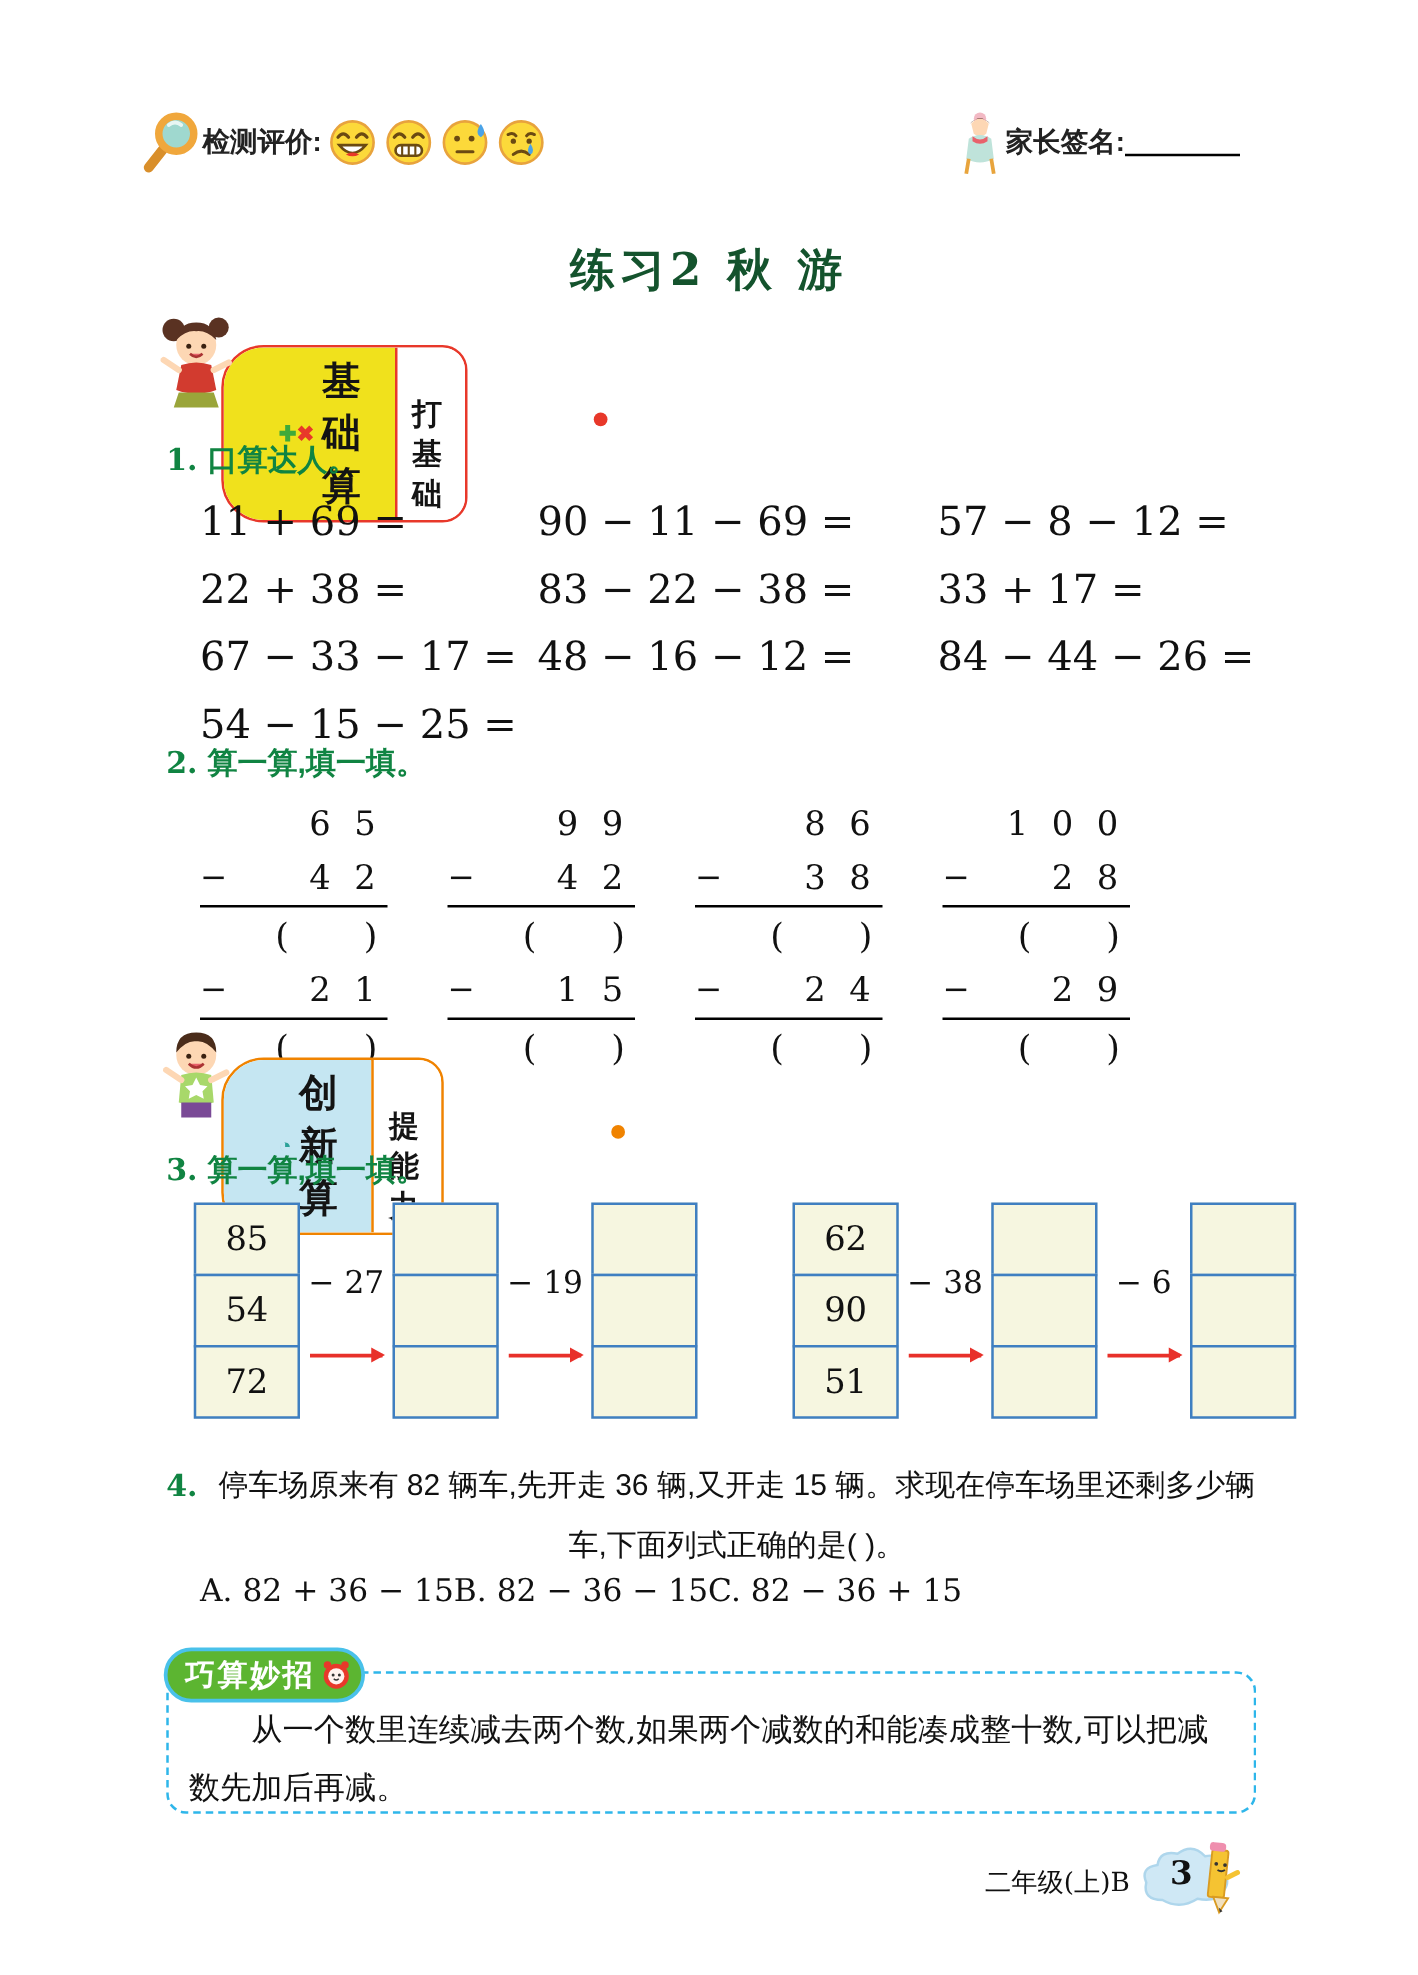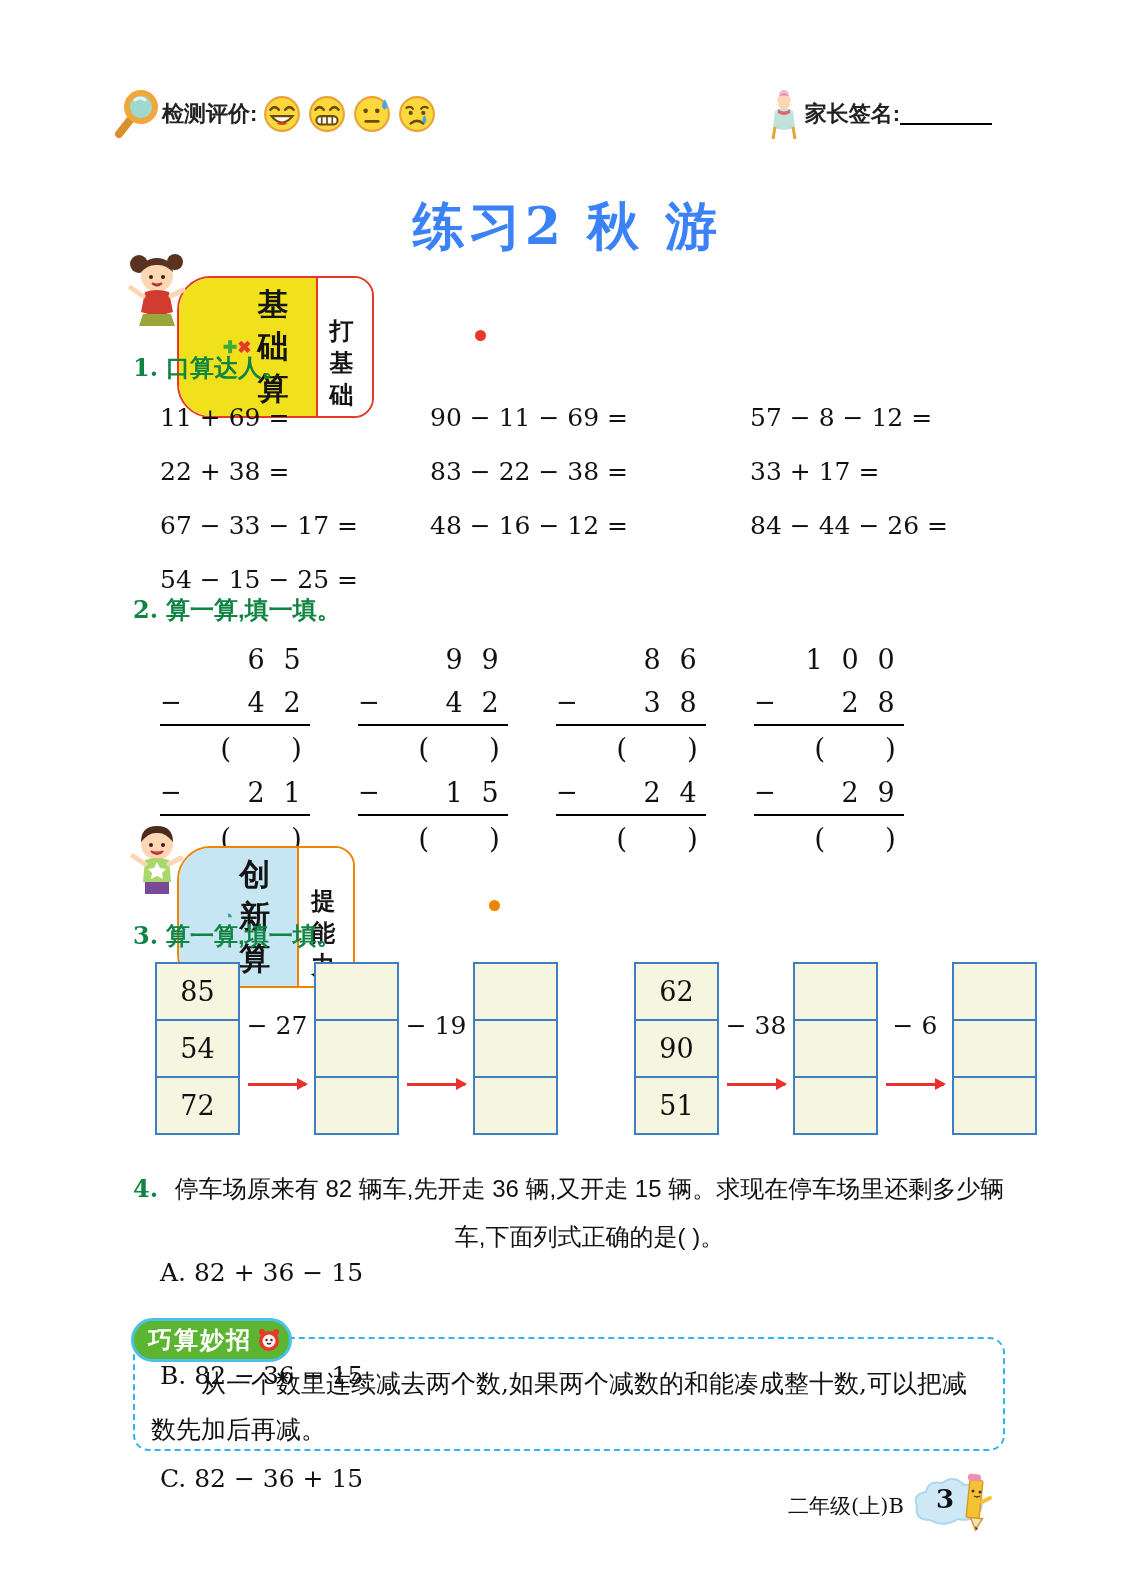--- a/index.html
+++ b/index.html
@@ -13,22 +13,22 @@
   .tb-group { display:flex; align-items:center; }
   .tb-label { font-size:22px; font-weight:bold; color:#222; white-space:nowrap; }
   .time-box { width:212px; height:40px; border:2px dotted #e8382a; border-radius:20px;
               display:flex; align-items:center; padding-left:10px; margin-left:-6px; }
   .faces { display:flex; align-items:center; gap:7px; margin-left:6px; }
   .face { width:38px; height:38px; display:inline-flex; }
   .sign-line { display:inline-block; width:92px; height:22px; border-bottom:2px solid #000; }
 
   
   .title { position:absolute; left:0; top:192px; width:100%; text-align:center;
-           color:#3b82f6; font-family:"DejaVu Serif", serif; font-weight:bold;
-           font-size:52px; letter-spacing:4px; }
+           color:#14532d; font-family:"DejaVu Serif", serif; font-weight:bold;
+           font-size:36px; letter-spacing:4px; }
 
   
   .banner-wrap { position:absolute; height:86px; }
   .banner-wrap.b1 { left:133px; top:258px; }
   .banner-wrap.b2 { left:133px; top:828px; }
   .banner { position:absolute; left:44px; top:18px; display:flex; align-items:stretch;
             border-radius:34px 20px 20px 34px; overflow:hidden; }
   .b1 .banner { border:2px solid #e8382a; }
   .b2 .banner { border:2px solid #f08300; }
   .banner-main { display:flex; align-items:center; gap:4px; padding:6px 18px 6px 44px;
@@ -45,21 +45,21 @@
   .banner-char { position:absolute; left:-6px; top:-8px; z-index:2; }
   .sparkle { font-size:17px; letter-spacing:0; margin-right:2px; }
 
   
   .p-label { position:absolute; left:133px; font-size:24px; font-weight:bold; color:#108442; }
   .p-label .p-num { font-family:"DejaVu Serif", serif; margin-right:8px; }
 
   
   .oral-grid { position:absolute; left:160px; top:390px; width:850px;
                display:grid; grid-template-columns:270px 320px 260px; grid-auto-rows:54px; }
-  .oral-cell { font-family:"DejaVu Serif", serif; font-size:25px; display:flex; align-items:center; }
+  .oral-cell { font-family:"DejaVu Serif", serif; font-size:32px; display:flex; align-items:center; }
 
   
   .vp-row-wrap { position:absolute; left:160px; top:638px; display:flex; gap:48px; }
   .vp { width:150px; }
   .vp-row { display:flex; align-items:center; height:42px; }
   .vp-sign { width:30px; font-family:"DejaVu Serif", serif; font-size:26px; }
   .vp-digits { margin-left:auto; display:flex; }
   .digit { display:inline-block; width:36px; text-align:center;
            font-family:"DejaVu Serif", serif; font-size:27px; }
   .vp-line { border-bottom:2px solid #000; height:46px; }
@@ -79,22 +79,22 @@
   .arrow-shaft { width:58px; height:3px; background:#e8312a; position:relative; }
   .arrow-shaft::after { content:""; position:absolute; right:-2px; top:-5px;
                border-left:11px solid #e8312a; border-top:6px solid transparent;
                border-bottom:6px solid transparent; }
 
   
   .p4 { position:absolute; left:133px; top:1165px; width:885px; display:flex; }
   .p4-num { font-family:"DejaVu Serif", serif; font-size:24px; font-weight:bold; color:#108442;
             width:28px; flex:none; line-height:48px; }
   .p4-text { flex:1; font-size:24px; line-height:48px; color:#111;text-align:center; }
-  .p4-options { position:absolute; left:160px; top:1258px; display:flex; gap:74px;
-                font-family:"DejaVu Serif", serif; font-size:25px;flex-direction:column; }
+  .p4-options { position:absolute; left:160px; top:1258px; display:flex; 
+                font-family:"DejaVu Serif", serif; font-size:25px; }
 
   
   .tipbox { position:absolute; left:133px; top:1337px; width:872px; height:114px;
             border:2px dashed #2eb6ea; border-radius:16px; padding:12px 20px 10px 16px; }
   .tip-badge { position:absolute; left:-4px; top:-21px; background:#5cb531; color:#fff;
                border:3px solid #49c1ea; border-radius:22px; padding:3px 8px 3px 14px;
                font-size:24px; font-weight:bold; letter-spacing:2px;
                display:flex; align-items:center; gap:5px; }
   .tip-text { font-family:"DejaVu Serif", serif; font-size:25px; line-height:46px;
               text-indent:2em; color:#111; margin-top:10px; }

